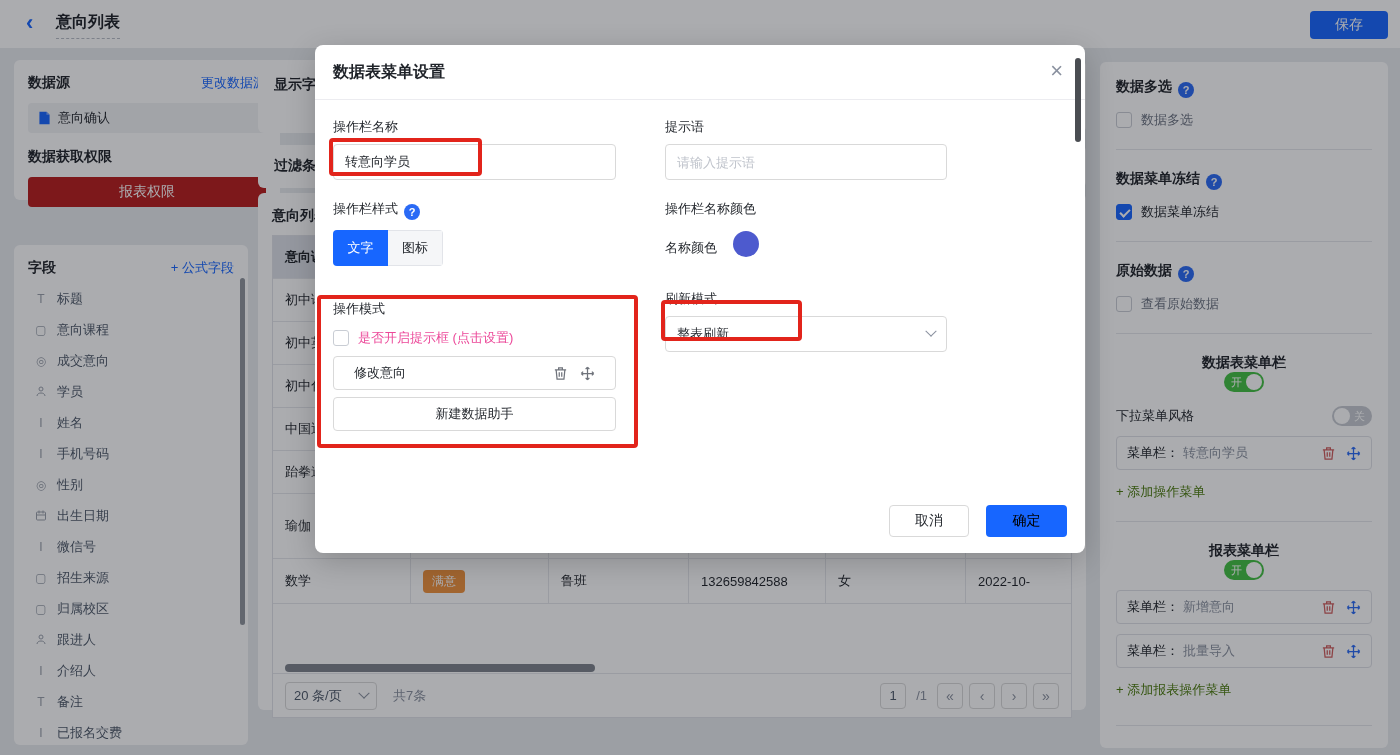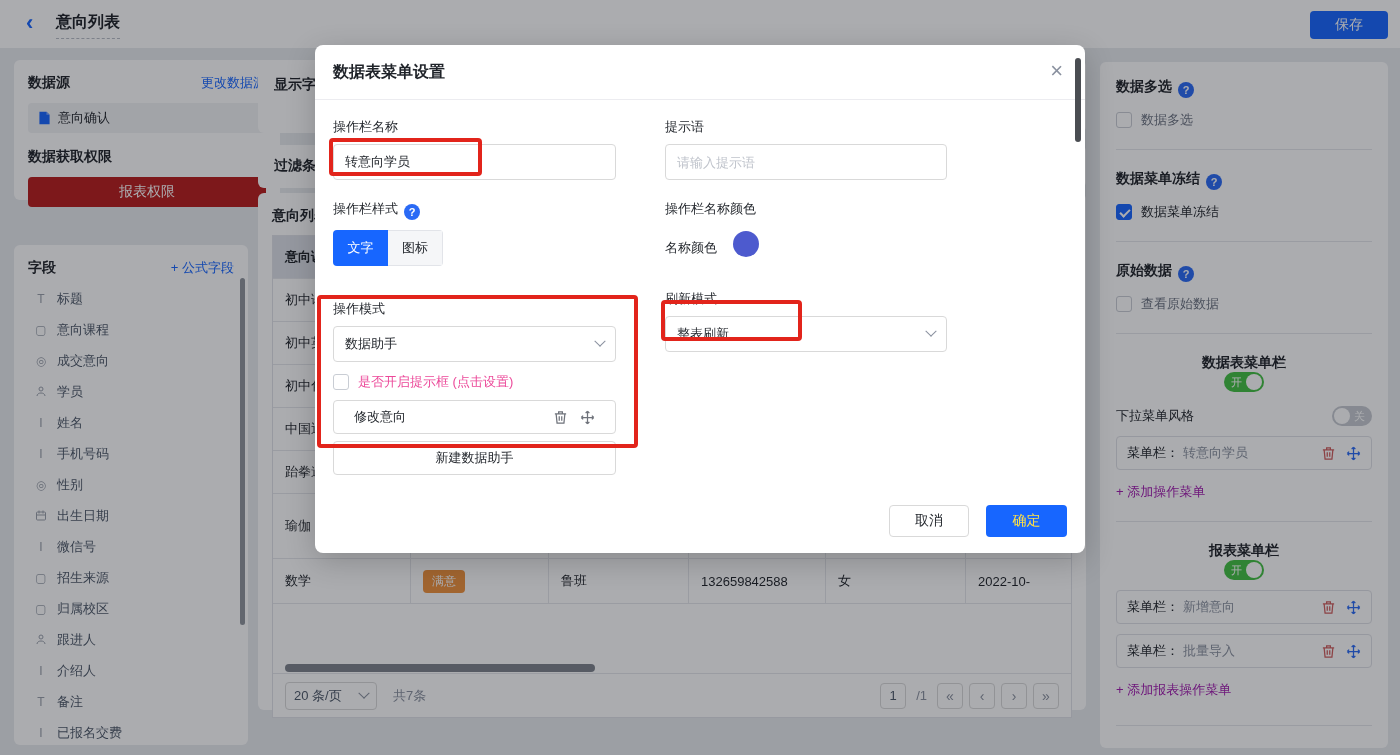--- a/index.html
+++ b/index.html
@@ -66,21 +66,21 @@
   .toggle.on { background:#43c043; }
   .toggle.on .t-label { position:absolute; left:7px; top:3px; }
   .toggle.on .knob { position:absolute; right:2px; top:2px; width:16px; height:16px; border-radius:50%; background:#fff; }
   .toggle.off { background:#c6cad1; }
   .toggle.off .t-label { position:absolute; right:7px; top:3px; }
   .toggle.off .knob { position:absolute; left:2px; top:2px; width:16px; height:16px; border-radius:50%; background:#fff; }
   .menu-item { margin-top:10px; height:34px; border:1px solid #dfe1e6; border-radius:4px; display:flex; align-items:center; padding:0 10px; gap:4px; }
   .mi-prefix { color:#1f2329; }
   .mi-value { color:#8a919f; }
   .mi-icons { margin-left:auto; display:flex; gap:10px; }
-  .add-link { display:block; margin-top:13px; color:#a21caf; cursor:pointer; }
+  .add-link { display:block; margin-top:13px; color:#4d7c0f; cursor:pointer; }
   .sub-row { display:flex; align-items:center; justify-content:space-between; margin-top:14px; }
 
   
   .overlay { position:absolute; inset:0; background:rgba(15,18,25,0.35); z-index:40; }
   .modal { position:absolute; left:315px; top:45px; width:770px; height:508px; background:#fff; border-radius:8px; z-index:50; box-shadow:0 8px 30px rgba(0,0,0,.2); }
   .m-head { height:55px; border-bottom:1px solid #ececf0; display:flex; align-items:center; padding:0 18px; }
   .m-title { font-size:16px; font-weight:600; }
   .m-close { position:absolute; right:22px; top:14px; font-size:22px; color:#8a919f; cursor:pointer; line-height:24px; }
   .m-scrollbar { position:absolute; right:4px; top:13px; width:6px; height:84px; background:#4a4d52; border-radius:3px; z-index:55; }
   .m-body { padding:0 18px; }
@@ -96,21 +96,21 @@
   .name-color-row { margin-top:13px; display:flex; align-items:flex-end; gap:16px; }
   .color-dot { width:26px; height:26px; border-radius:50%; background:#4d5ace; }
   .m-select { margin-top:8px; width:100%; height:36px; border:1px solid #d9d9d9; border-radius:4px; display:flex; align-items:center; justify-content:space-between; padding:0 11px; background:#fff; }
   .chev { width:8px; height:8px; border-right:1.5px solid #8a919f; border-bottom:1.5px solid #8a919f; transform:rotate(45deg) translate(-2px,-2px); }
   .m-chk-row { margin-top:11px; display:flex; align-items:center; gap:9px; color:#ec4899; }
   .assist-item { margin-top:9px; height:34px; border:1px solid #d9d9d9; border-radius:4px; display:flex; align-items:center; padding:0 20px; }
   .assist-icons { margin-left:auto; display:flex; gap:12px; color:#6f737b; }
   .new-assist { margin-top:7px; width:283px; height:34px; border:1px solid #d9d9d9; border-radius:4px; background:#fff; font-size:13px; color:#1f2329; }
   .m-foot { position:absolute; right:18px; bottom:16px; display:flex; gap:17px; }
   .btn-cancel { width:80px; height:32px; border:1px solid #d9d9d9; border-radius:4px; background:#fff; font-size:14px; color:#1f2329; }
-  .btn-ok { width:81px; height:32px; border:none; border-radius:4px; background:#1766ff; color:#fde047; font-size:14px; }
+  .btn-ok { width:81px; height:32px; border:none; border-radius:4px; background:#1766ff; color:#000000; font-size:14px; }
 
   
   .anno { position:absolute; border:4px solid #e2241b; border-radius:4px; z-index:60; pointer-events:none; }
   .anno1 { left:329px; top:138px; width:153px; height:38px; }
   .anno2 { left:317px; top:295px; width:321px; height:153px; }
   .anno3 { left:661px; top:300px; width:141px; height:41px; }
 
   svg { display:block; }
 </style>
 </head>
@@ -435,24 +435,20 @@
           <div class="m-label">操作栏名称</div>
           <input class="m-input" value="转意向学员" style="">
           <div class="m-label" style="margin-top:20px;">
             <span>操作栏样式</span><span class="help">?</span>
           </div>
           <div class="seg">
             <div class="seg-a">文字</div>
             <div class="seg-b">图标</div>
           </div>
           <div class="m-label" style="margin-top:34px;">操作模式</div>
-          <div class="m-select">
-            <span>数据助手</span>
-            <span class="chev"></span>
-          </div>
           <div class="m-chk-row">
             <span class="chk"></span>
             <span>是否开启提示框 (点击设置)</span>
           </div>
           <div class="assist-item">
             <span>修改意向</span>
             <span class="assist-icons">
               <span>
                   <svg width="15" height="15" viewBox="0 0 24 24" fill="none" stroke="#6f737b" stroke-width="2">
                     <path d="M3 6h18M9 6V3h6v3M5 6l1.5 15h11L19 6M10 10v7M14 10v7"></path>

